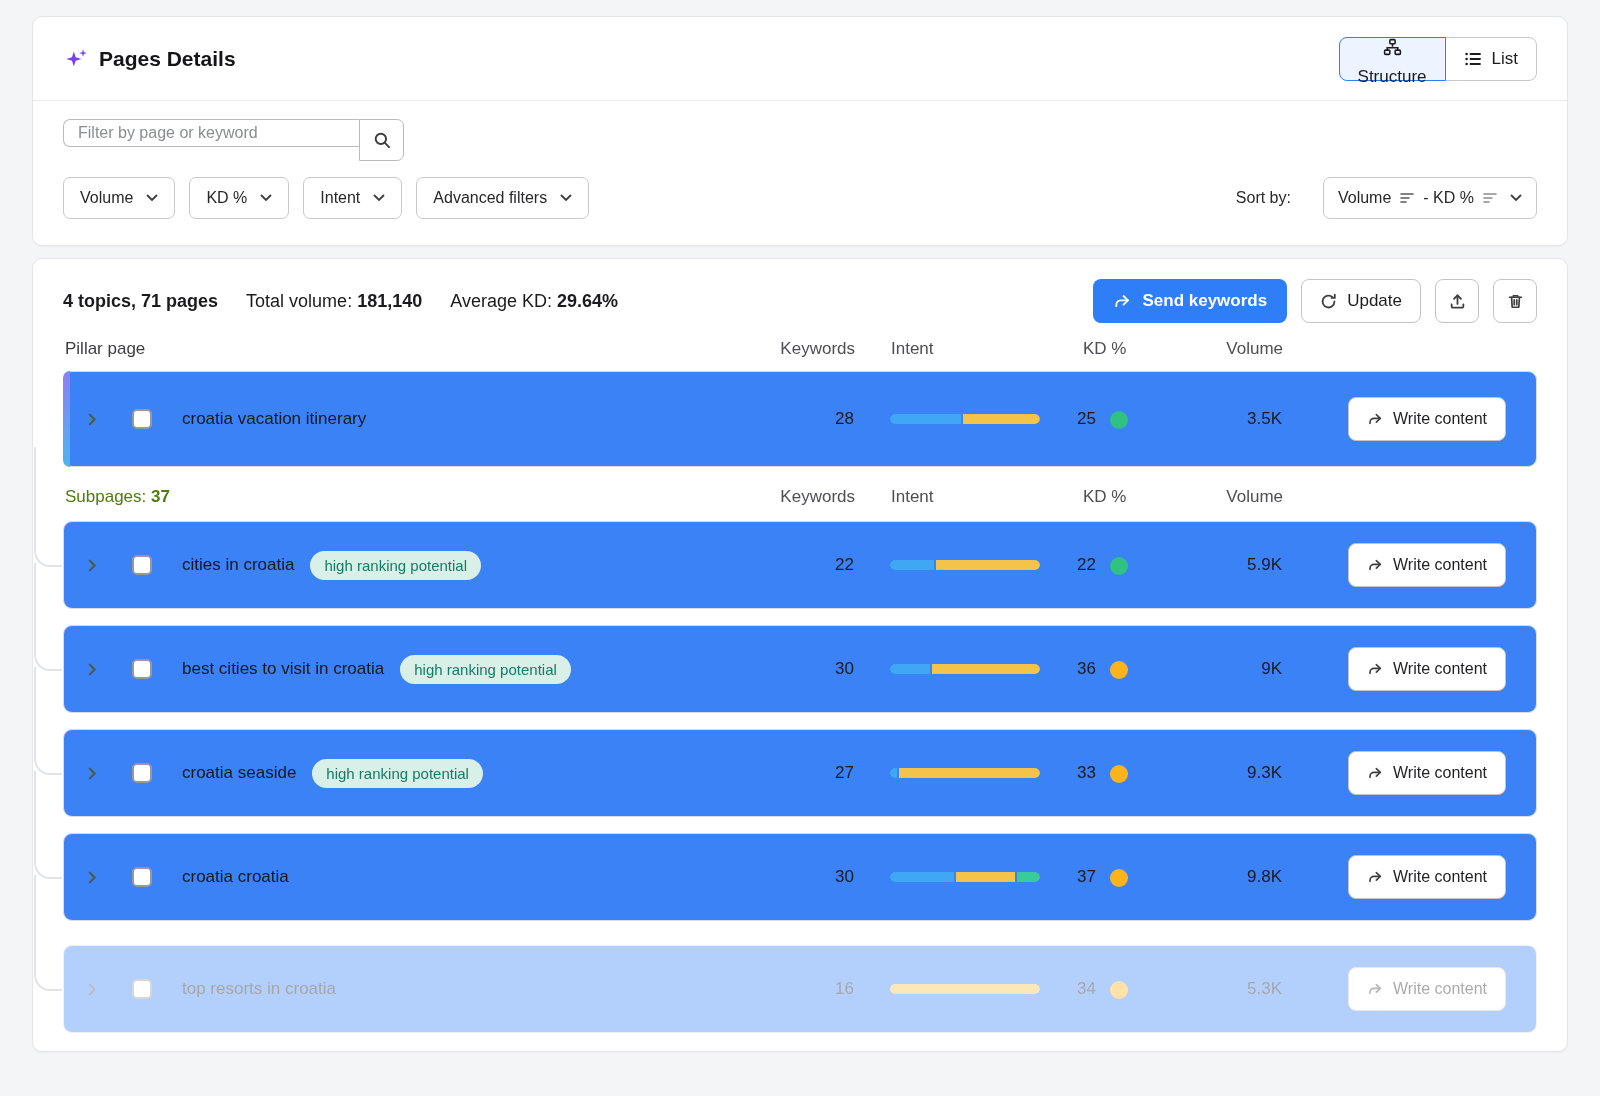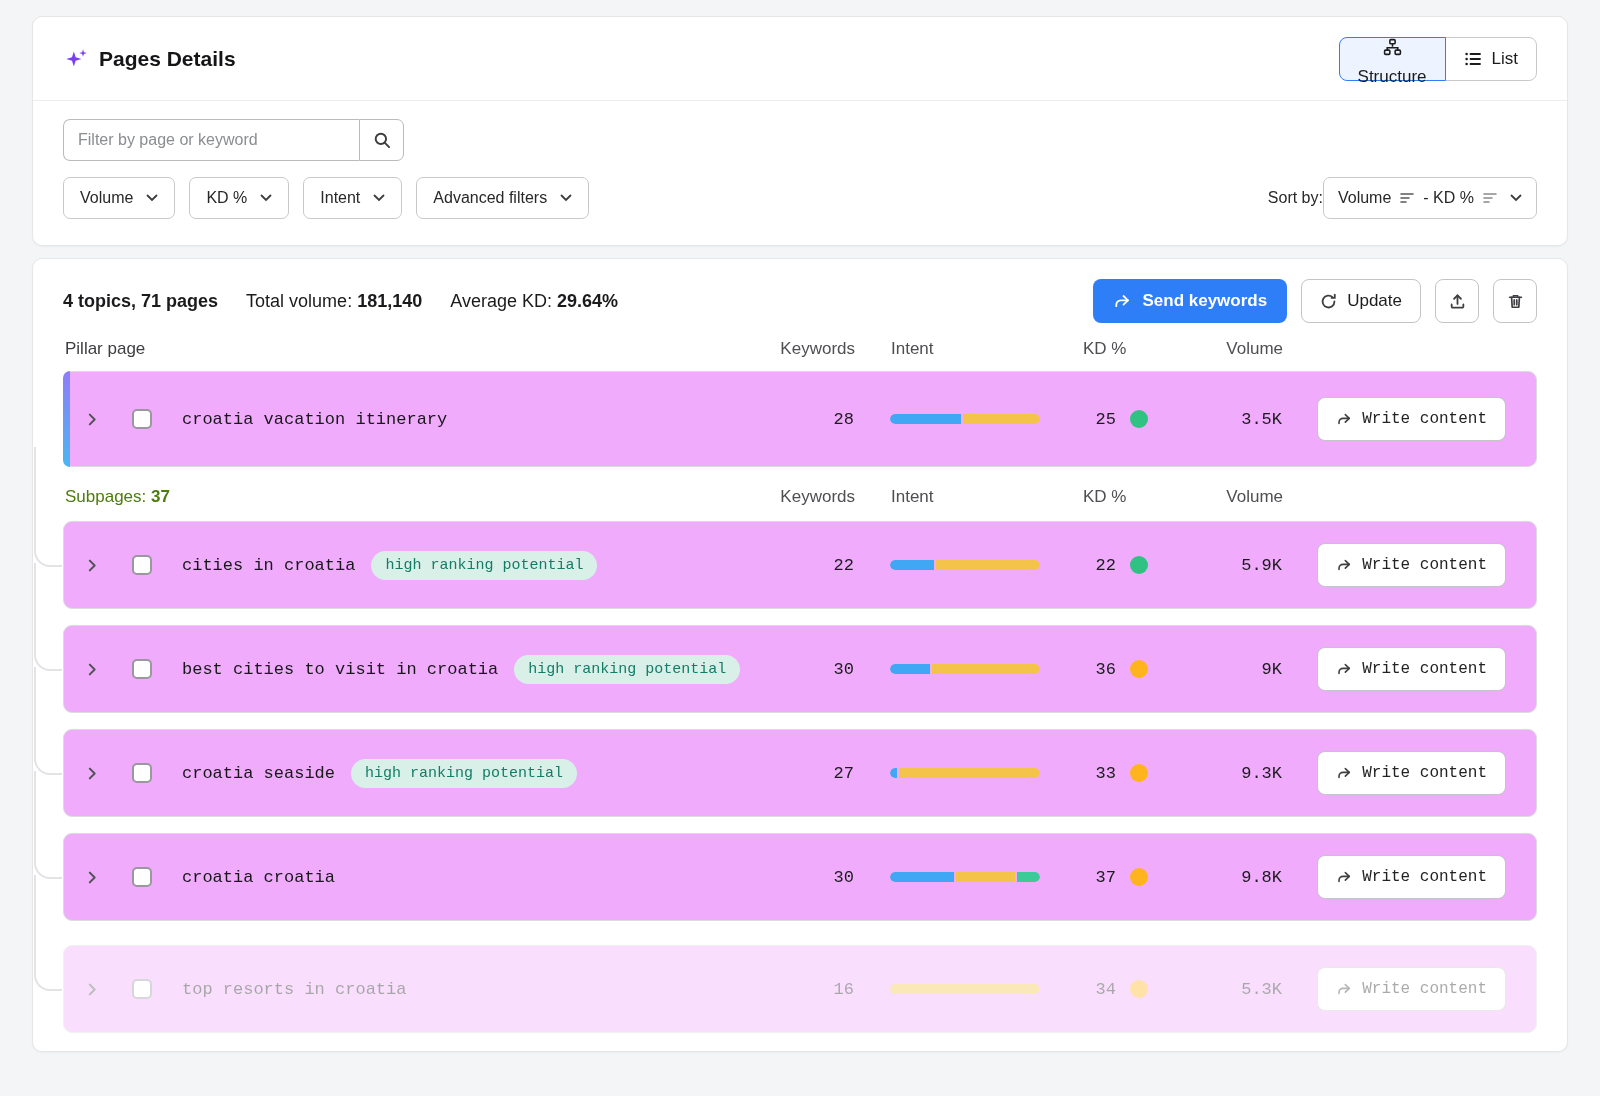--- a/index.html
+++ b/index.html
@@ -34,37 +34,37 @@
   .toggle-btn.last { border-radius: 0 8px 8px 0; margin-left: -1px; }
   .toggle-btn.active {
     background: var(--primary-blue-light, #EDF4FF);
     border: 1px solid var(--primary-blue, #2D7EF7);
     position: relative; z-index: 1; flex-direction: column;
   }
 
   .filters { padding: 18px 30px 26px; }
   .search-row { display: flex; margin-bottom: 16px; }
   .search-input {
-    width: 296px; height: 42px; border: 1px solid #b9bbbe; border-right: none;
+    width: 296px; height: 28px; border: 1px solid #b9bbbe; border-right: none;
     border-radius: 7px 0 0 7px; padding: 0 14px; font-size: 16px; color: #000000;
     outline: none; font-family: inherit;
   }
   .search-input::placeholder { color: #8b8d91; font-size: 16px; }
   .search-btn {
     width: 45px; height: 42px; border: 1px solid #b9bbbe; border-radius: 0 7px 7px 0;
     background: #fff; display: flex; align-items: center; justify-content: center; cursor: pointer;
   }
   .filter-row { display: flex; justify-content: space-between; align-items: center; }
   .chips { display: flex; gap: 14px; }
   .chip {
     display: flex; align-items: center; gap: 13px; height: 42px; padding: 0 16px;
     border: 1px solid #c7c9cc; border-radius: 7px; background: #fff;
     font-size: 16px; color: #28282a; cursor: pointer; font-family: inherit;
   }
-  .sort-wrap { display: flex; align-items: center; gap: 0; font-size: 16px; color: #28282a; }
+  .sort-wrap { display: flex; align-items: center; gap: 32px; font-size: 16px; color: #28282a; }
   .sort-select {
     display: flex; align-items: center; gap: 9px; height: 42px; padding: 0 14px;
     border: 1px solid #c7c9cc; border-radius: 7px; background: #fff;
     font-size: 16px; color: #28282a; cursor: pointer; font-family: inherit;
   }
   .sort-select .chev-down { margin-left: 4px; }
 
   
   .summary { display: flex; justify-content: space-between; align-items: center; padding: 20px 30px 8px; }
   .stats { display: flex; align-items: baseline; gap: 28px; font-size: 18px; color: #1b1b1d; }
@@ -95,22 +95,22 @@
   .thead { padding-right: 30px; color: #4f4f53; font-size: 17px; margin-bottom: 12px; }
   .th-pillar { grid-column: 1 / 4; padding-left: 2px; color: #3e3e42; }
   .th-keywords { text-align: right; }
   .th-kd { padding-left: 42px; }
   .th-volume { text-align: right; padding-right: 14px; }
   .subhead { margin: 20px 0 14px; }
   .subpages-cell { color: #4d7c0f; font-size: 17px; }
   .subpages-cell b { font-weight: 700; }
 
   .row {
-    border: 1px solid #dadbdd; border-radius: 9px; background: #f0abfc;
-    position: relative; padding-right: 30px; font-family: Liberation Mono, monospace;
+    border: 1px solid #dadbdd; border-radius: 9px; background: #3b82f6;
+    position: relative; padding-right: 30px;
   }
   .pillar-row { height: 96px; }
   .accent {
     position: absolute; left: -1px; top: -1px; bottom: -1px; width: 7px;
     border-radius: 9px 0 0 9px;
     background: linear-gradient(180deg, var(--accent-top, #8F7DF8), var(--accent-bottom, #49B7F2));
   }
   .subrow { height: 88px; }
   .row.faded { opacity: .38; }
 
@@ -125,21 +125,21 @@
   .badge {
     background: var(--badge-bg, #D9F0E8); color: var(--badge-text, #147C66);
     font-size: 15px; padding: 6px 14px; border-radius: 999px; white-space: nowrap;
   }
   .num { font-size: 17px; color: #1b1b1d; text-align: right; }
   .vol { padding-right: 14px; }
   .intentbar { width: 150px; height: 10px; border-radius: 5px; overflow: hidden; display: flex; gap: 2px; }
   .seg { height: 100%; }
   .seg:first-child { border-radius: 5px 0 0 5px; }
   .seg:last-child { border-radius: 0 5px 5px 0; }
-  .kdcell { display: flex; align-items: flex-start; padding-left: 20px; }
+  .kdcell { display: flex; align-items: flex-end; }
   .kdcell .num { width: 56px; }
   .dot { width: 18px; height: 18px; border-radius: 50%; margin-left: 14px; }
   .actioncell { display: flex; justify-content: flex-end; }
   .write-btn {
     display: flex; align-items: center; gap: 10px; height: 44px; padding: 0 18px;
     border: 1px solid #c2c4c7; border-radius: 8px; background: #fff;
     font-size: 16px; color: #232325; cursor: pointer; font-family: inherit; white-space: nowrap;
   }
 
   

